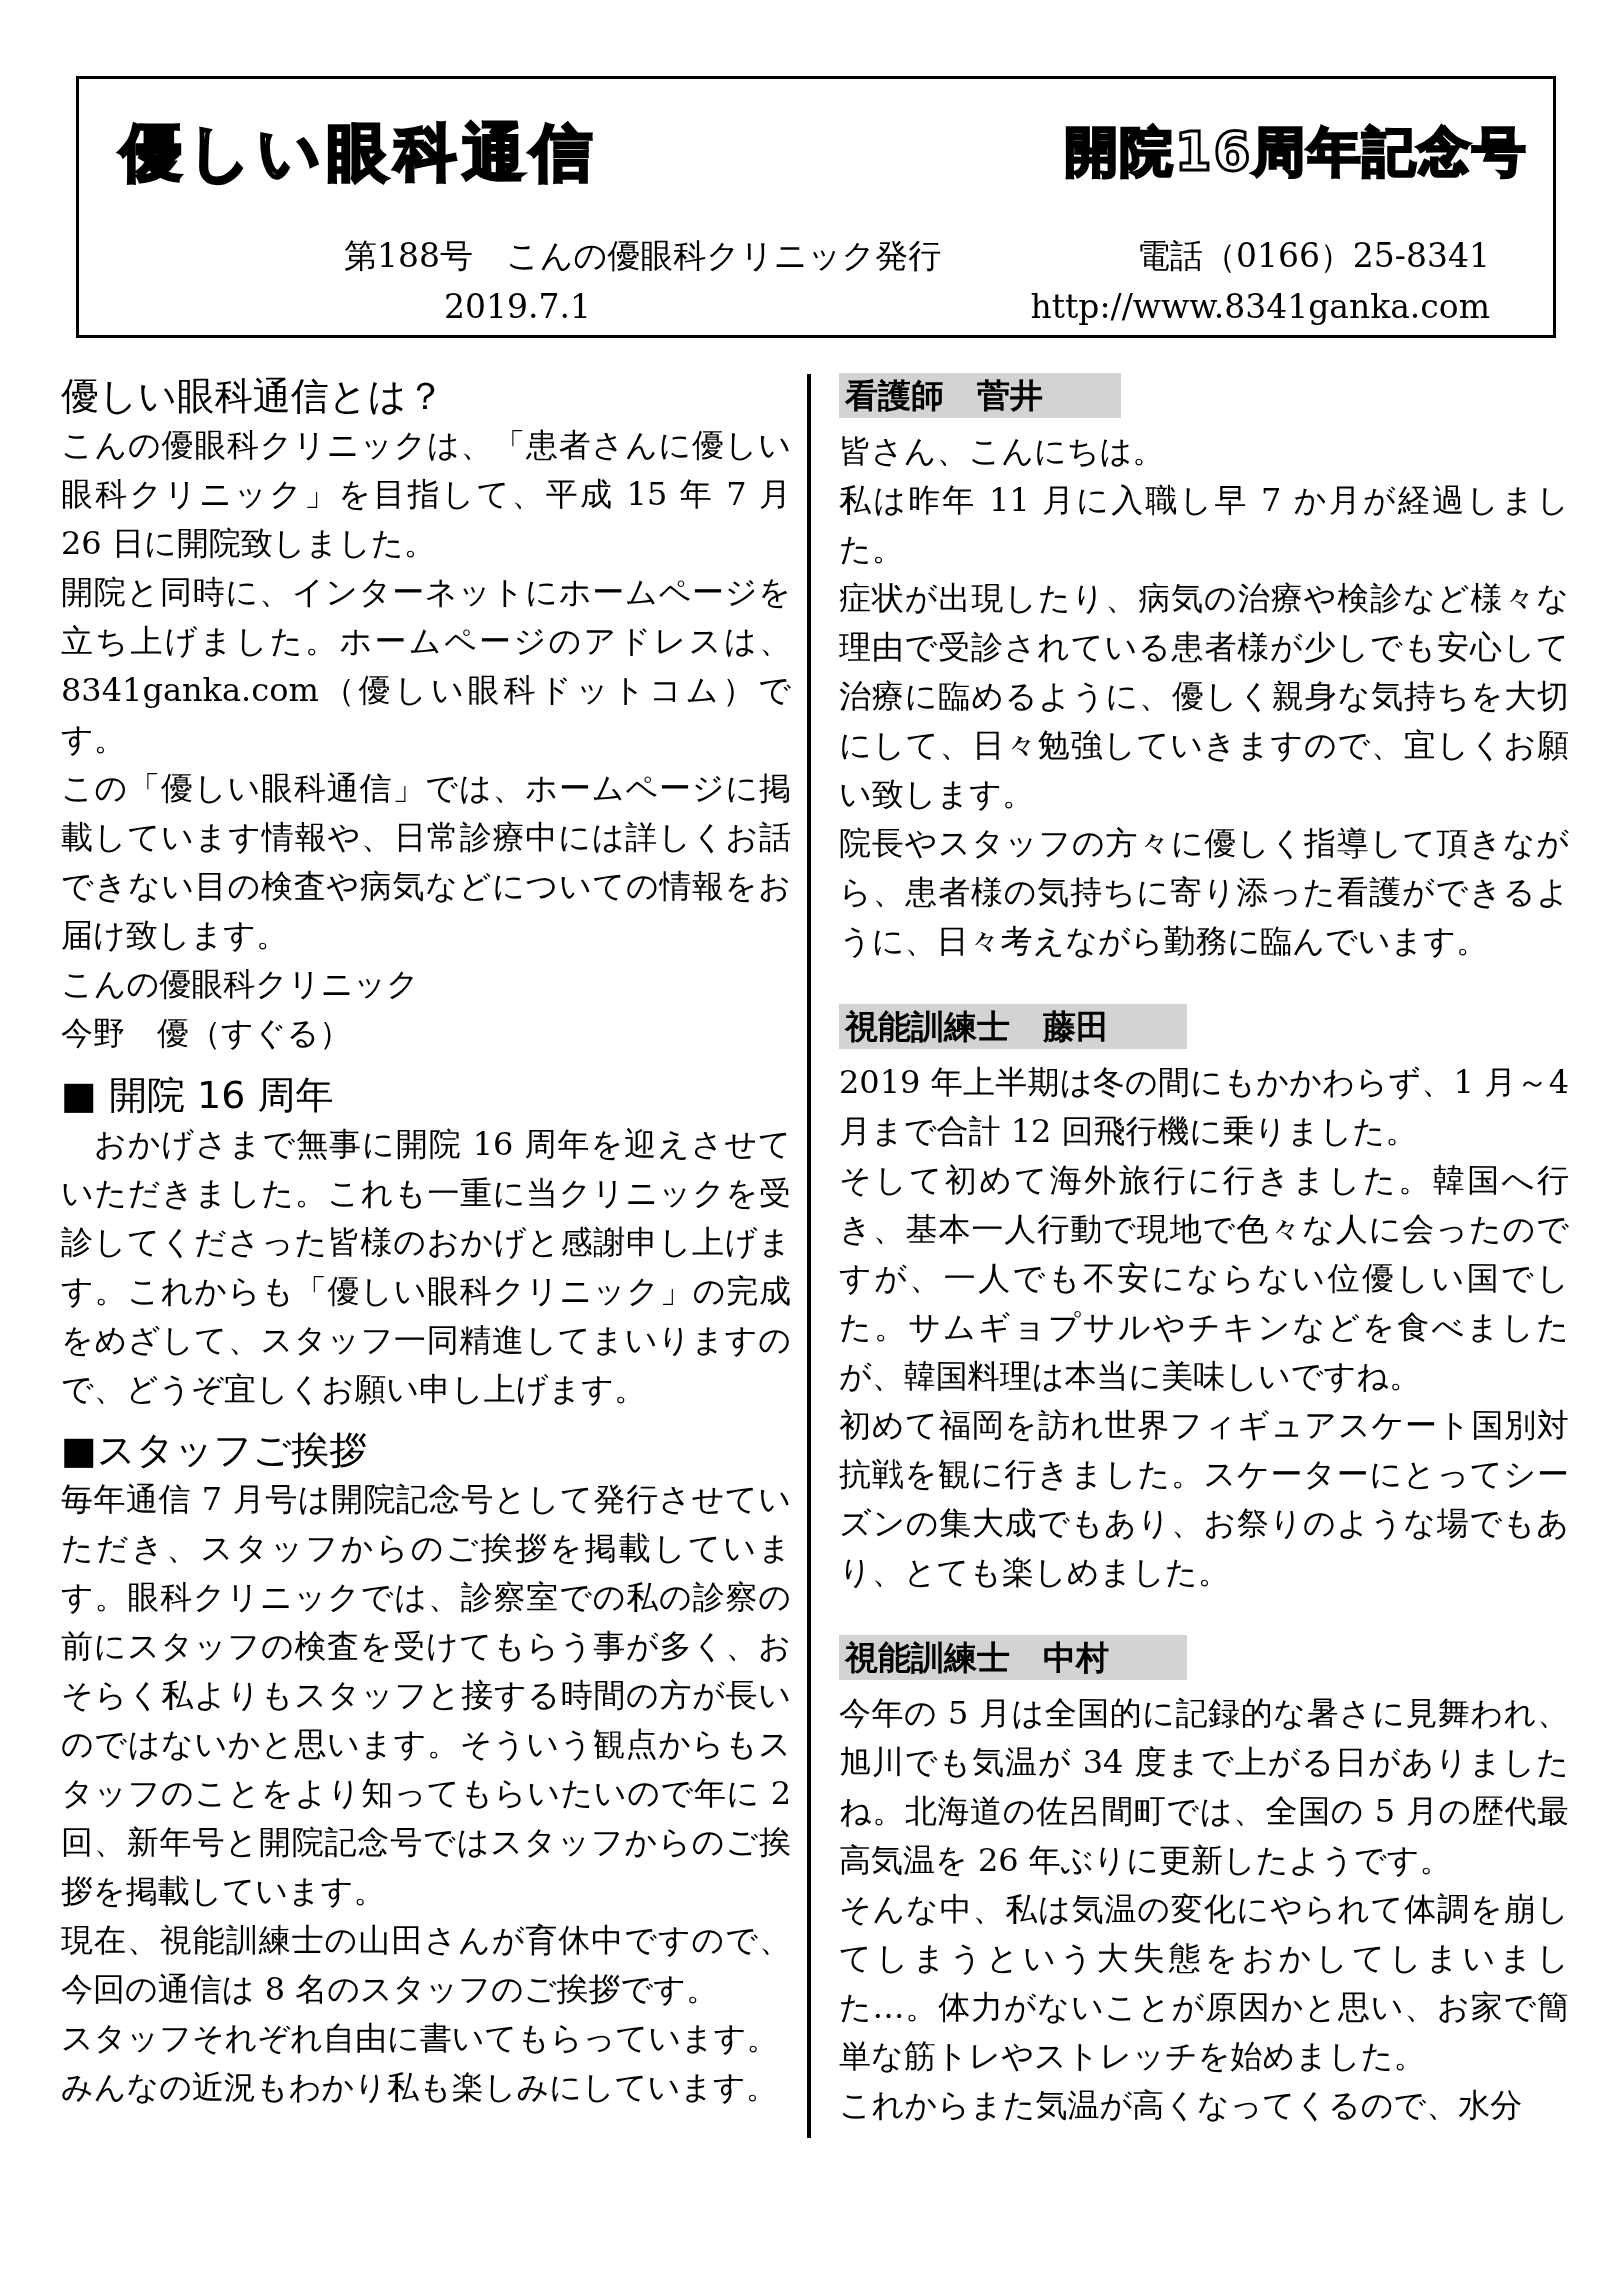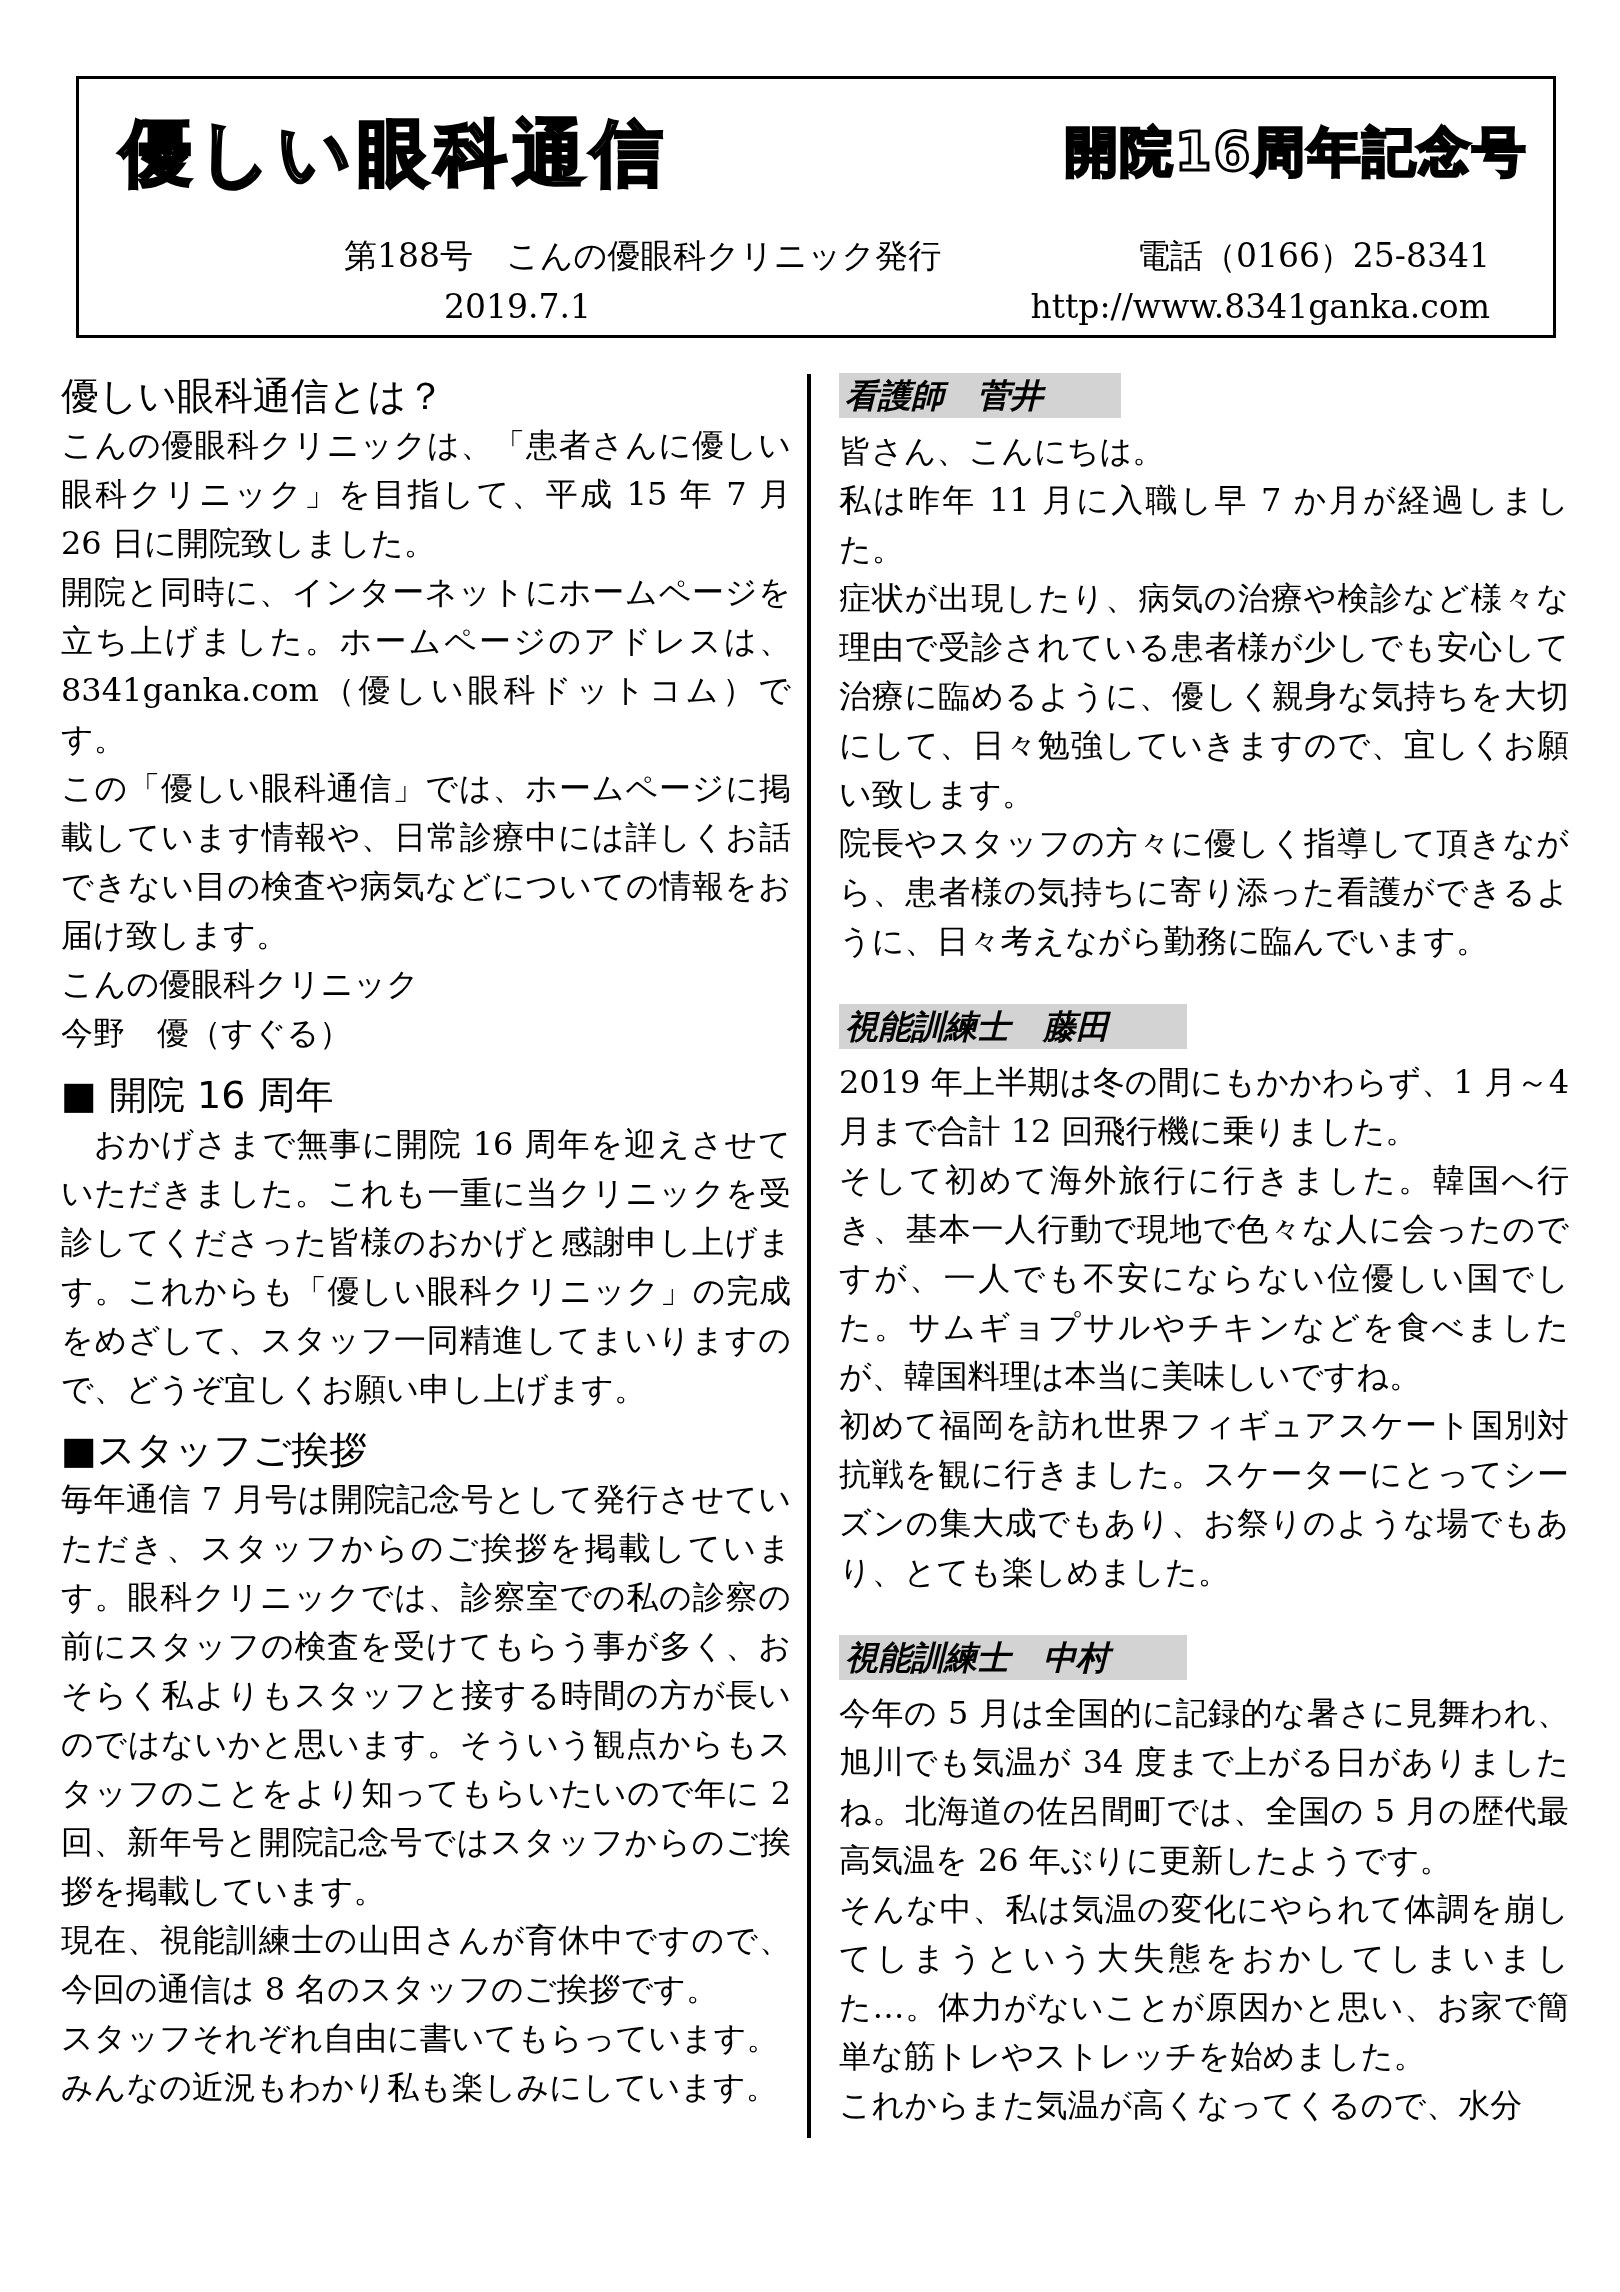--- a/index.html
+++ b/index.html
@@ -14,21 +14,21 @@
   .masthead {
     position: absolute; left: 76px; top: 76px;
     width: 1474px; height: 256px;
     border: 3.9px solid #000;
     background: #fff;
   }
   .nl-title {
     position: absolute; left: 41px; top: 19.6px;
     font-family: "DejaVu Sans", sans-serif;
     font-weight: bold;
-    font-size: 72px; line-height: 108px;
+    font-size: 62px; line-height: 108px;
     letter-spacing: 5.9px;
     color: #ffffff;
     -webkit-text-stroke: 2.9px #000;
     text-shadow: 0 0 1px #000;
     white-space: nowrap;
     text-align: center;
   }
   .nl-badge {
     position: absolute; right: 25.5px; top: 37px;
     font-family: "DejaVu Sans", sans-serif;
@@ -67,21 +67,20 @@
   .sig { text-align: center; text-align-last: center; }
   .role-wrap { margin: 37px 0 5.9px 0; }
   .role-wrap.first { margin-top: 0; }
   .role-badge {
     display: inline-block;
     font-family: "DejaVu Sans", sans-serif;
     font-weight: bold; font-size: 33px; line-height: 45px;
     background: #d3d3d3;
     padding: 0 78px 0 5.9px;
     white-space: nowrap;
-    font-style: italic;
   }
 </style>
 </head>
 <body>
 
 <div>
 
   <div class="masthead">
     <div class="nl-title">優しい眼科通信</div>
     <div class="nl-badge">開院16周年記念号</div>

